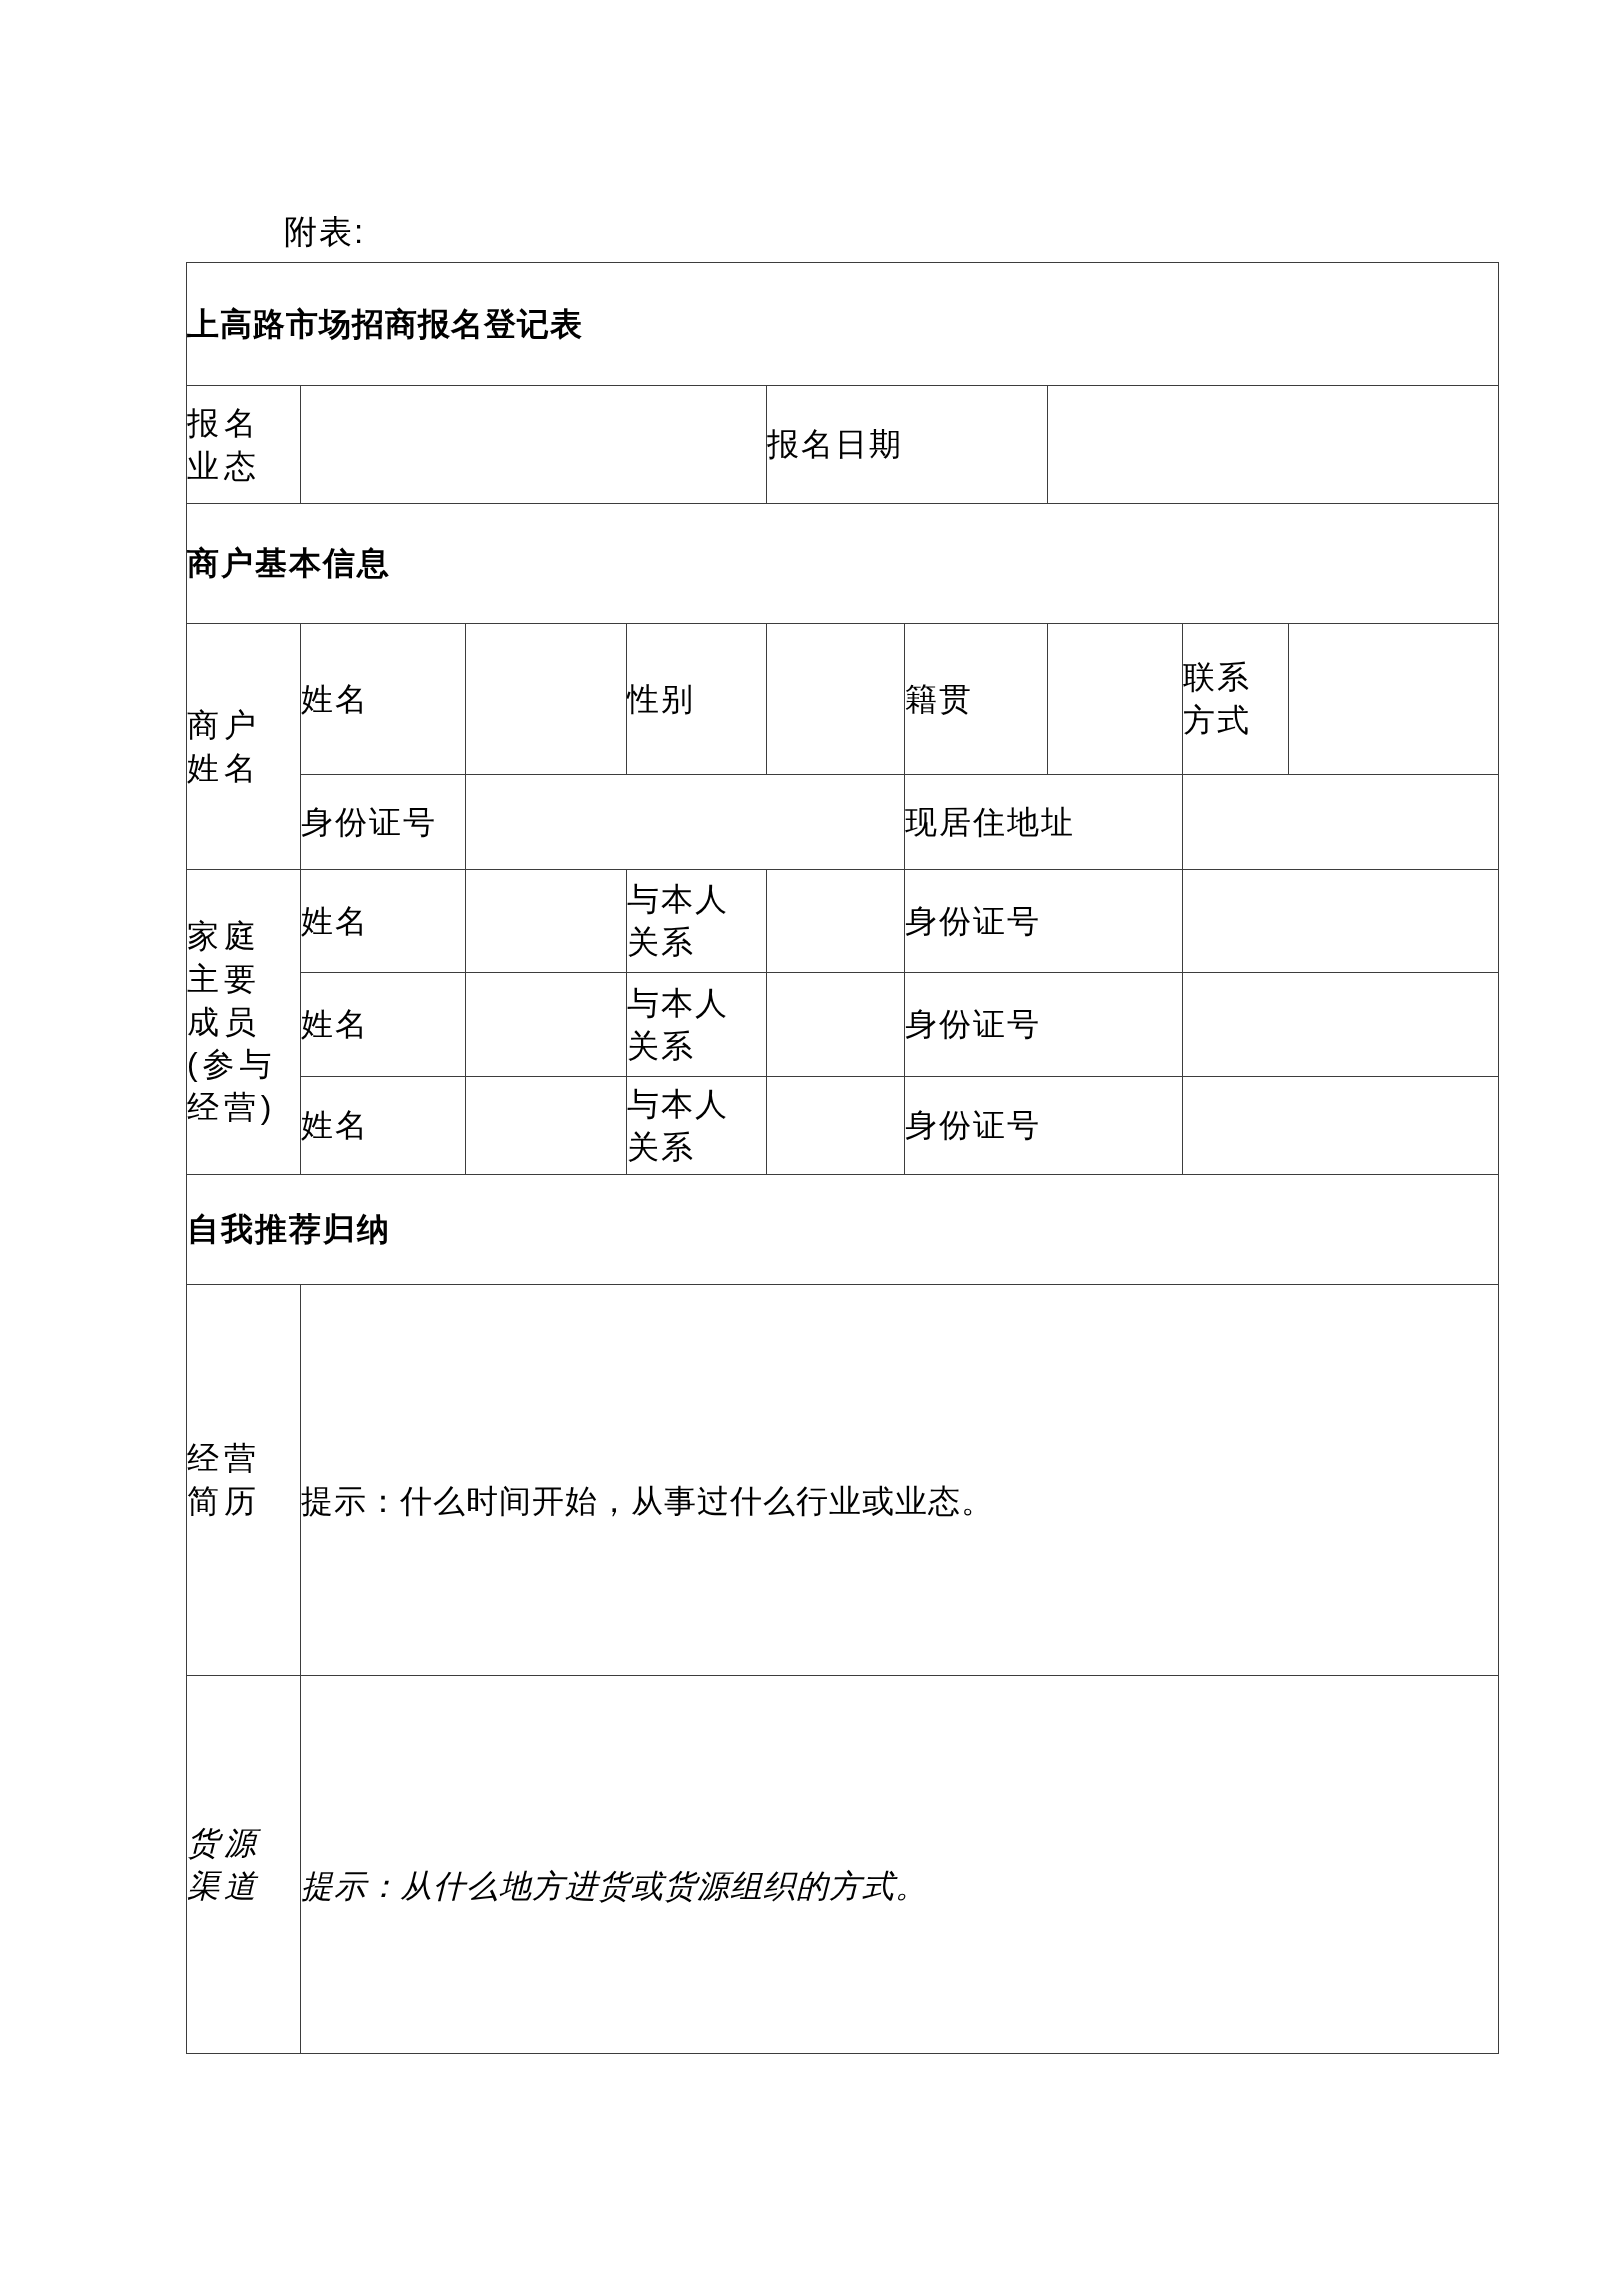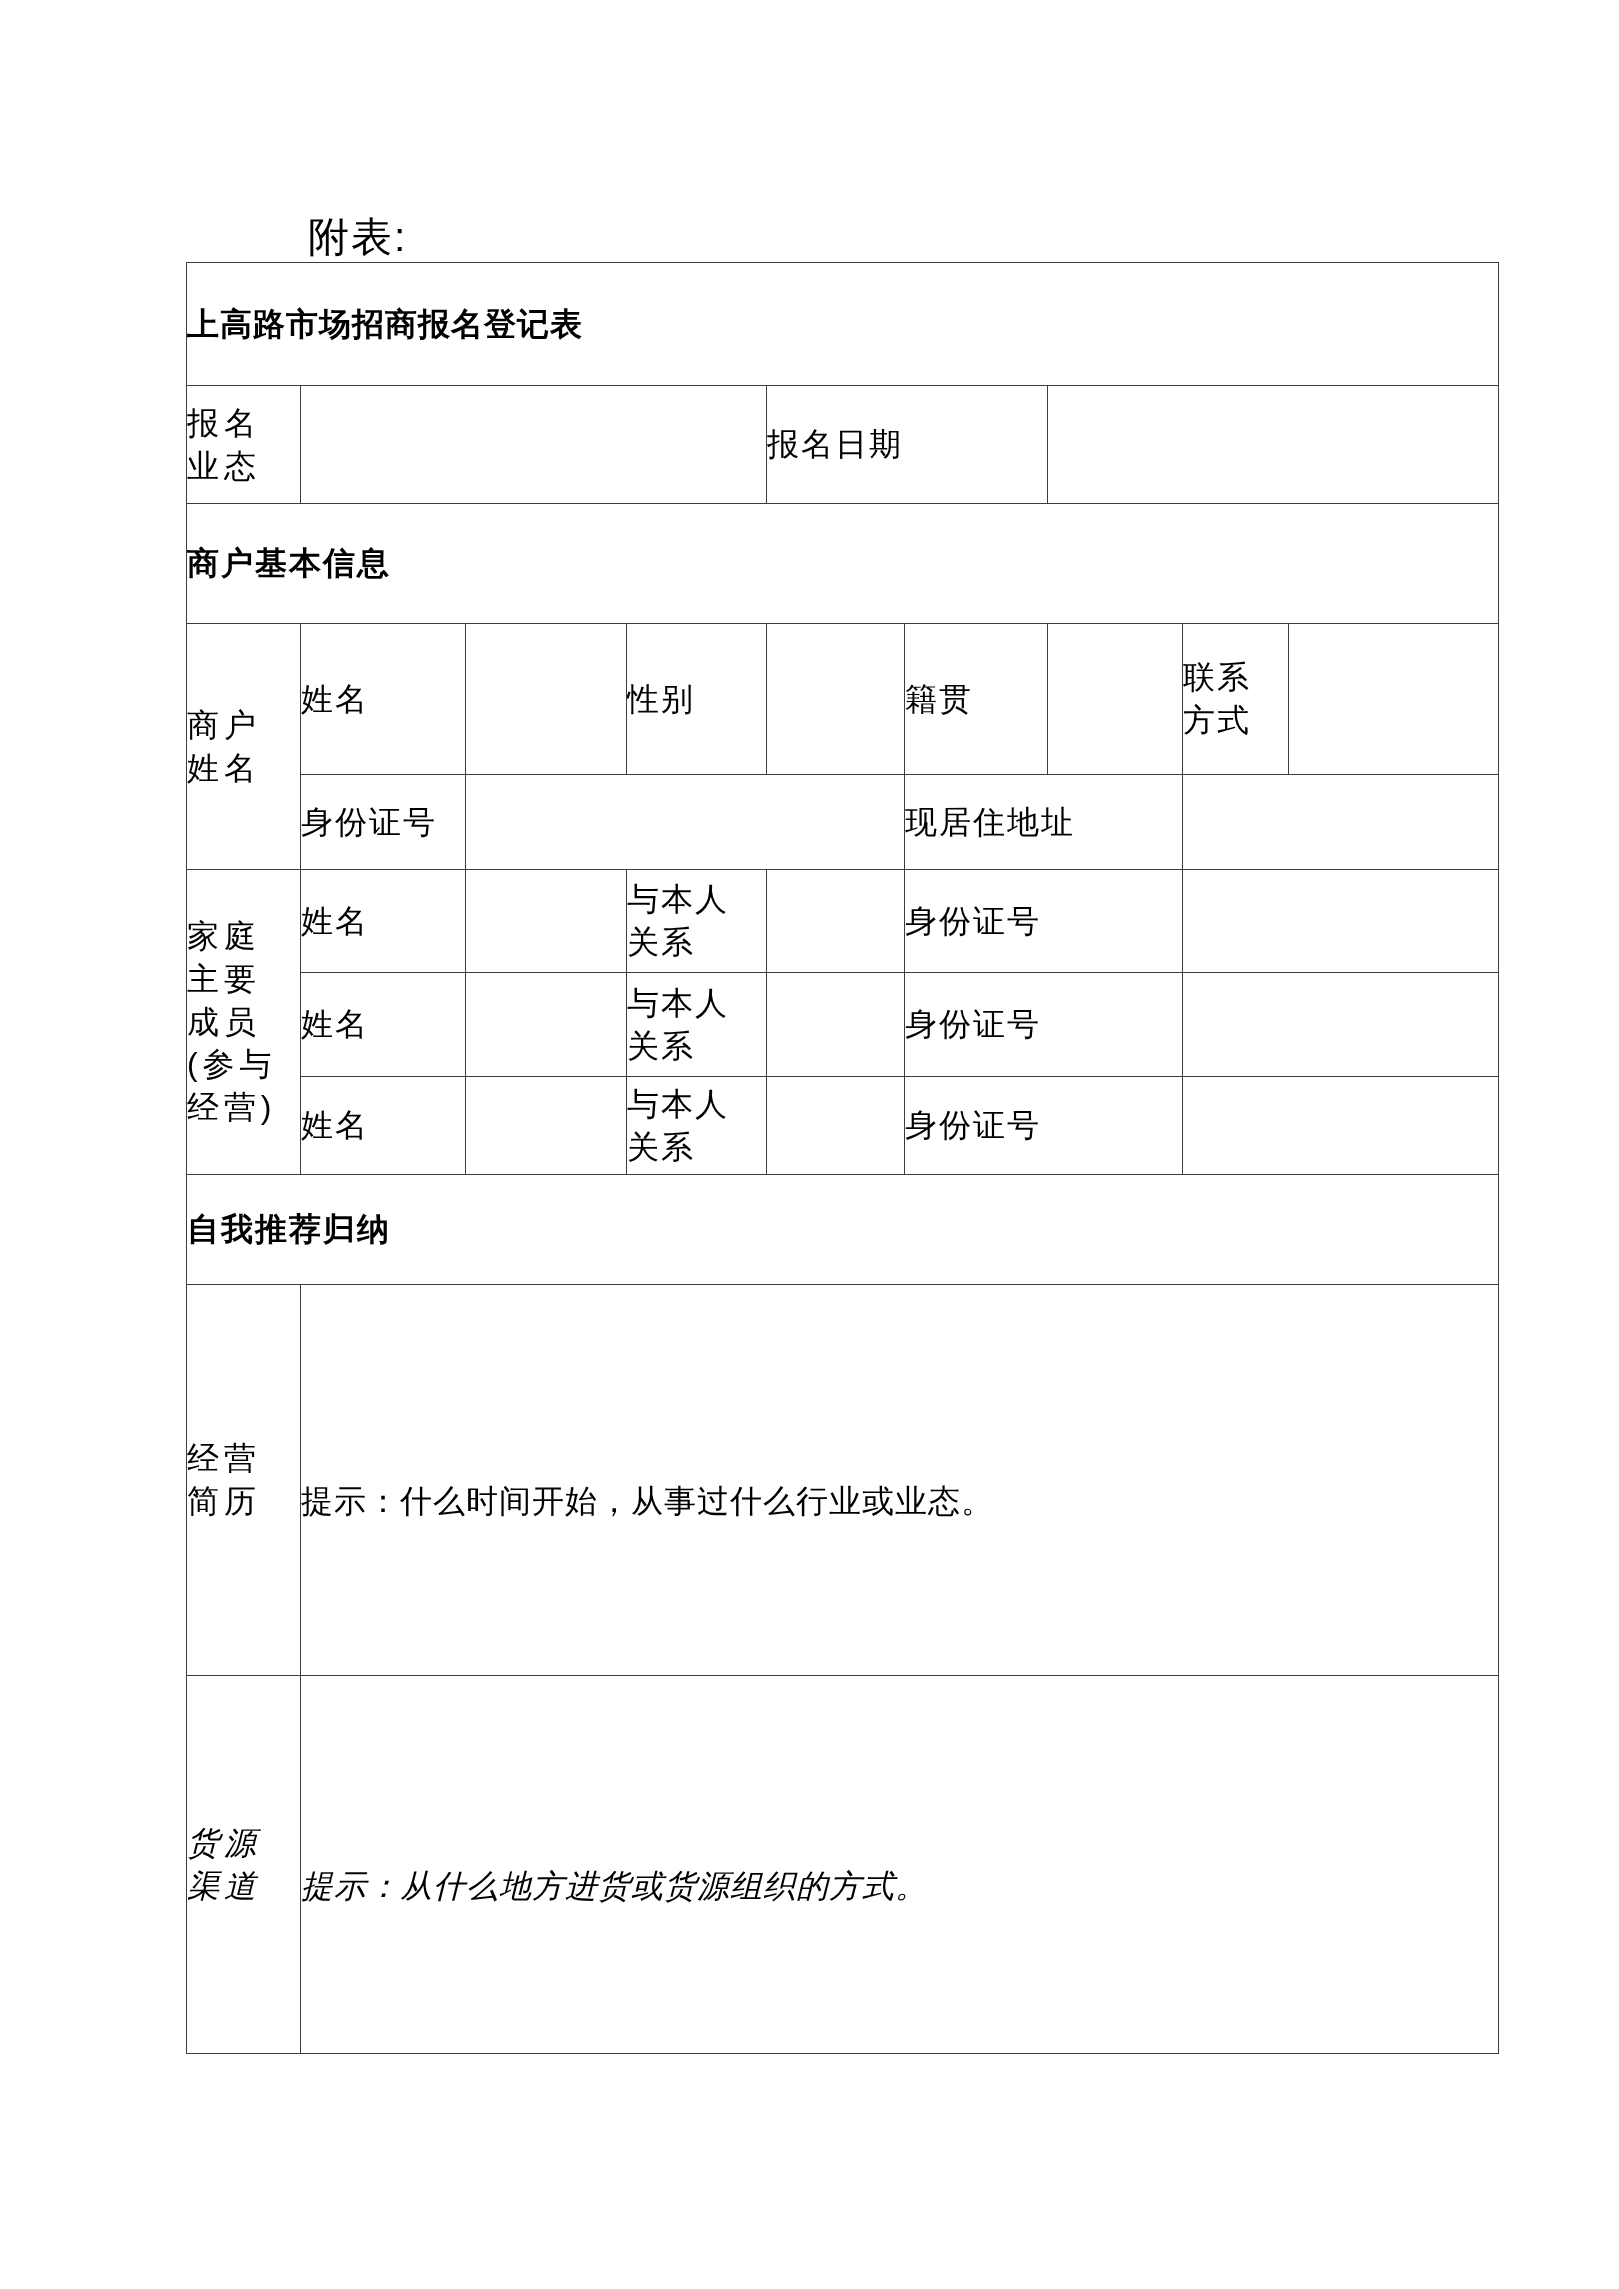--- a/index.html
+++ b/index.html
@@ -11,23 +11,22 @@
     width: 1619px;
     height: 2290px;
     position: relative;
     font-family: "Liberation Sans", sans-serif;
     color: #000000;
   }
   .attachment-label {
     position: absolute;
     left: 284px;
     top: 210px;
-    font-size: 41px;
+    font-size: 33px;
     letter-spacing: 2px;
-    margin-left: 24px;
   }
   table.form-table {
     position: absolute;
     left: 186px;
     top: 262px;
     width: 1311px;
     border-collapse: collapse;
     table-layout: fixed;
   }
   table.form-table td {

